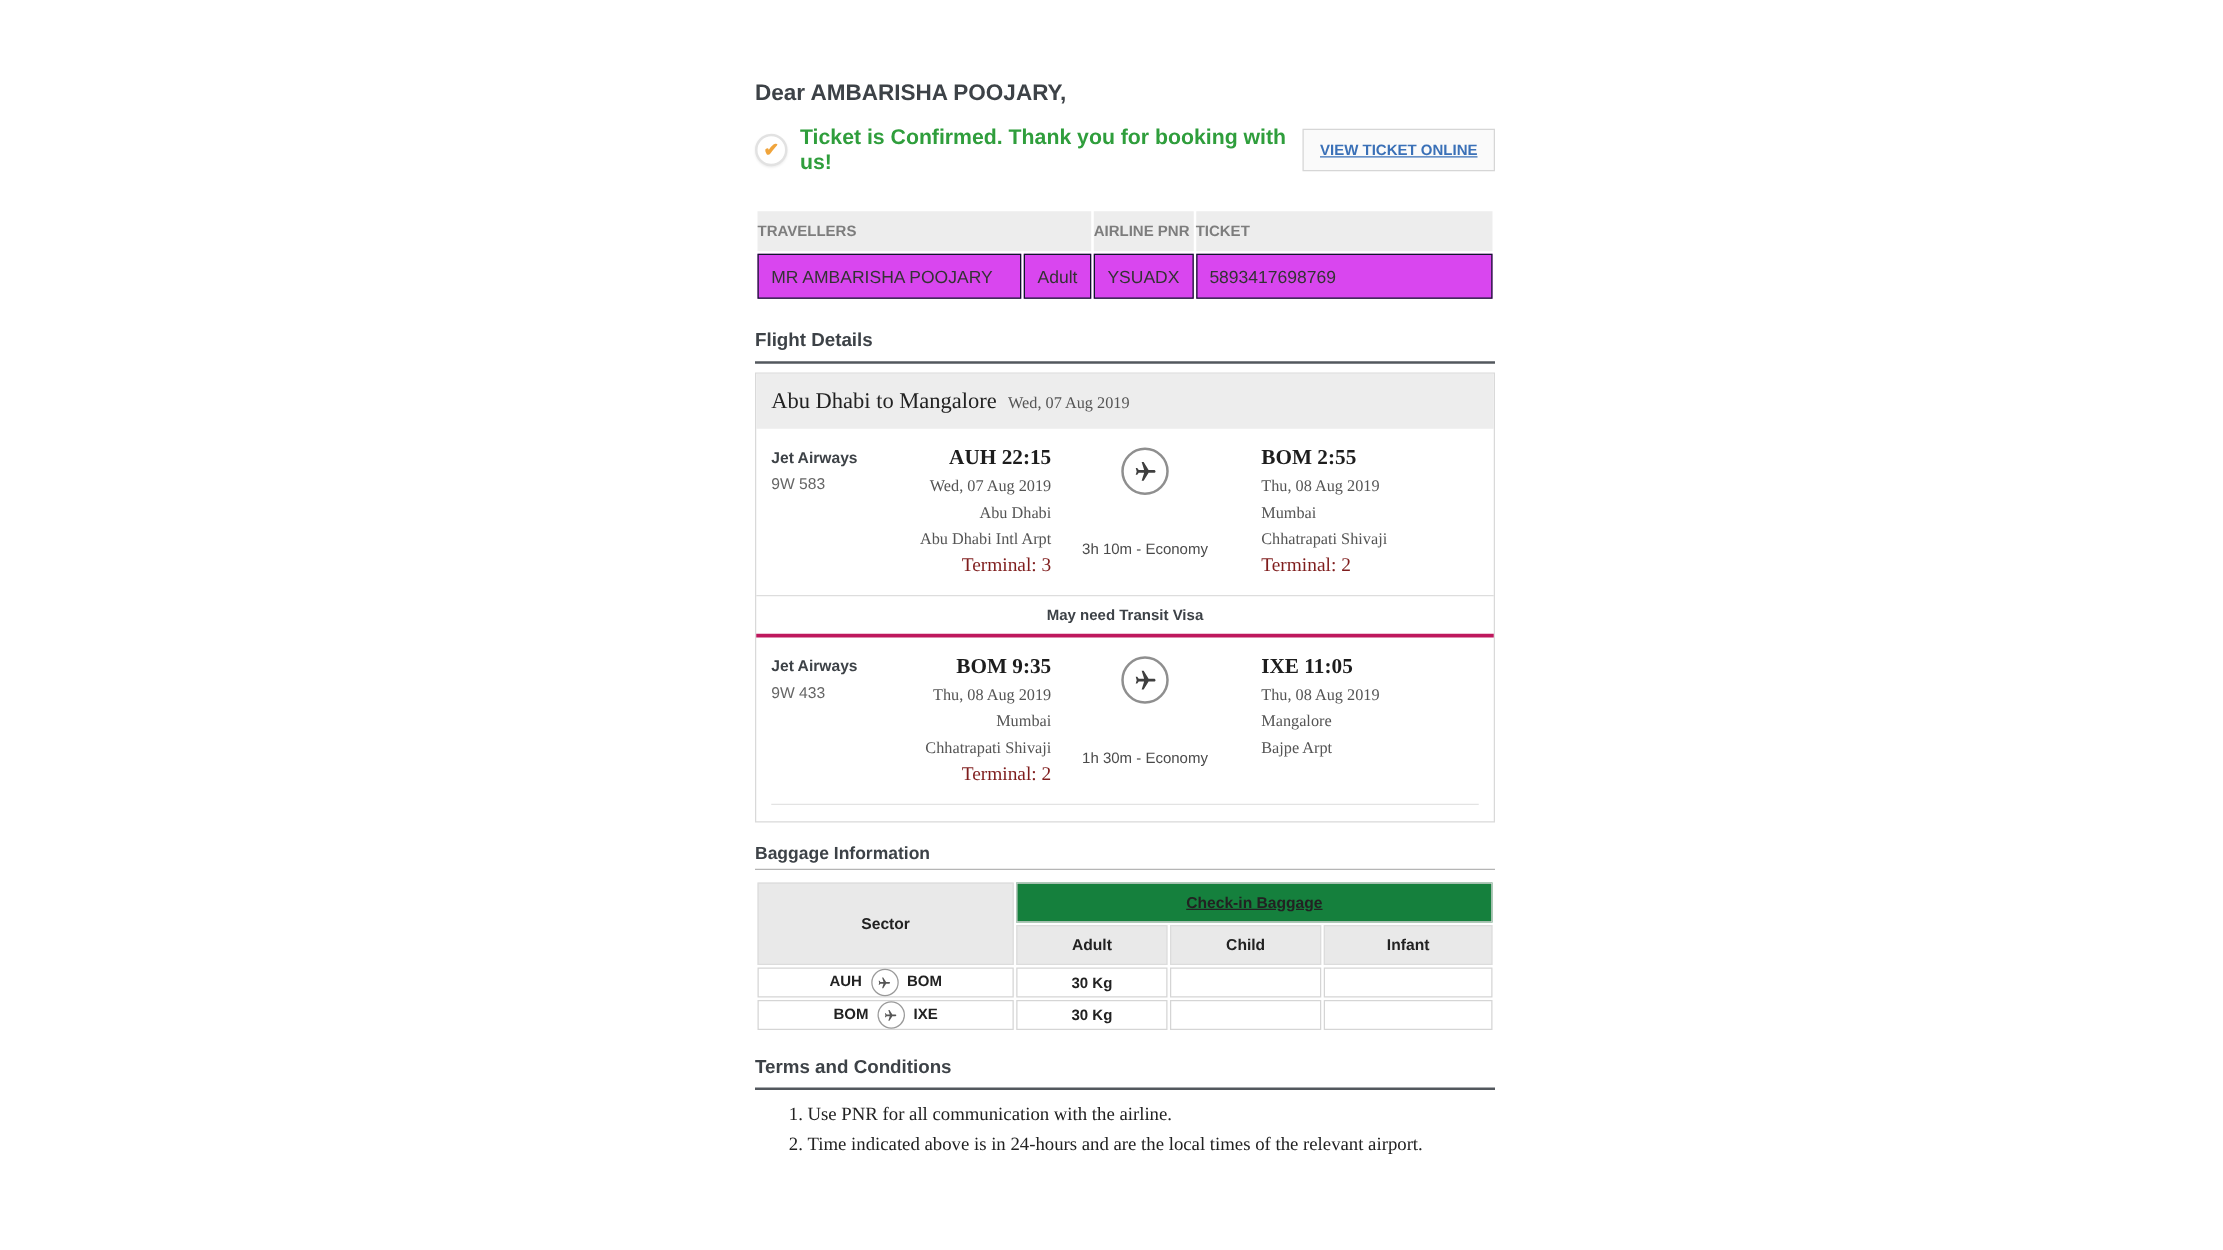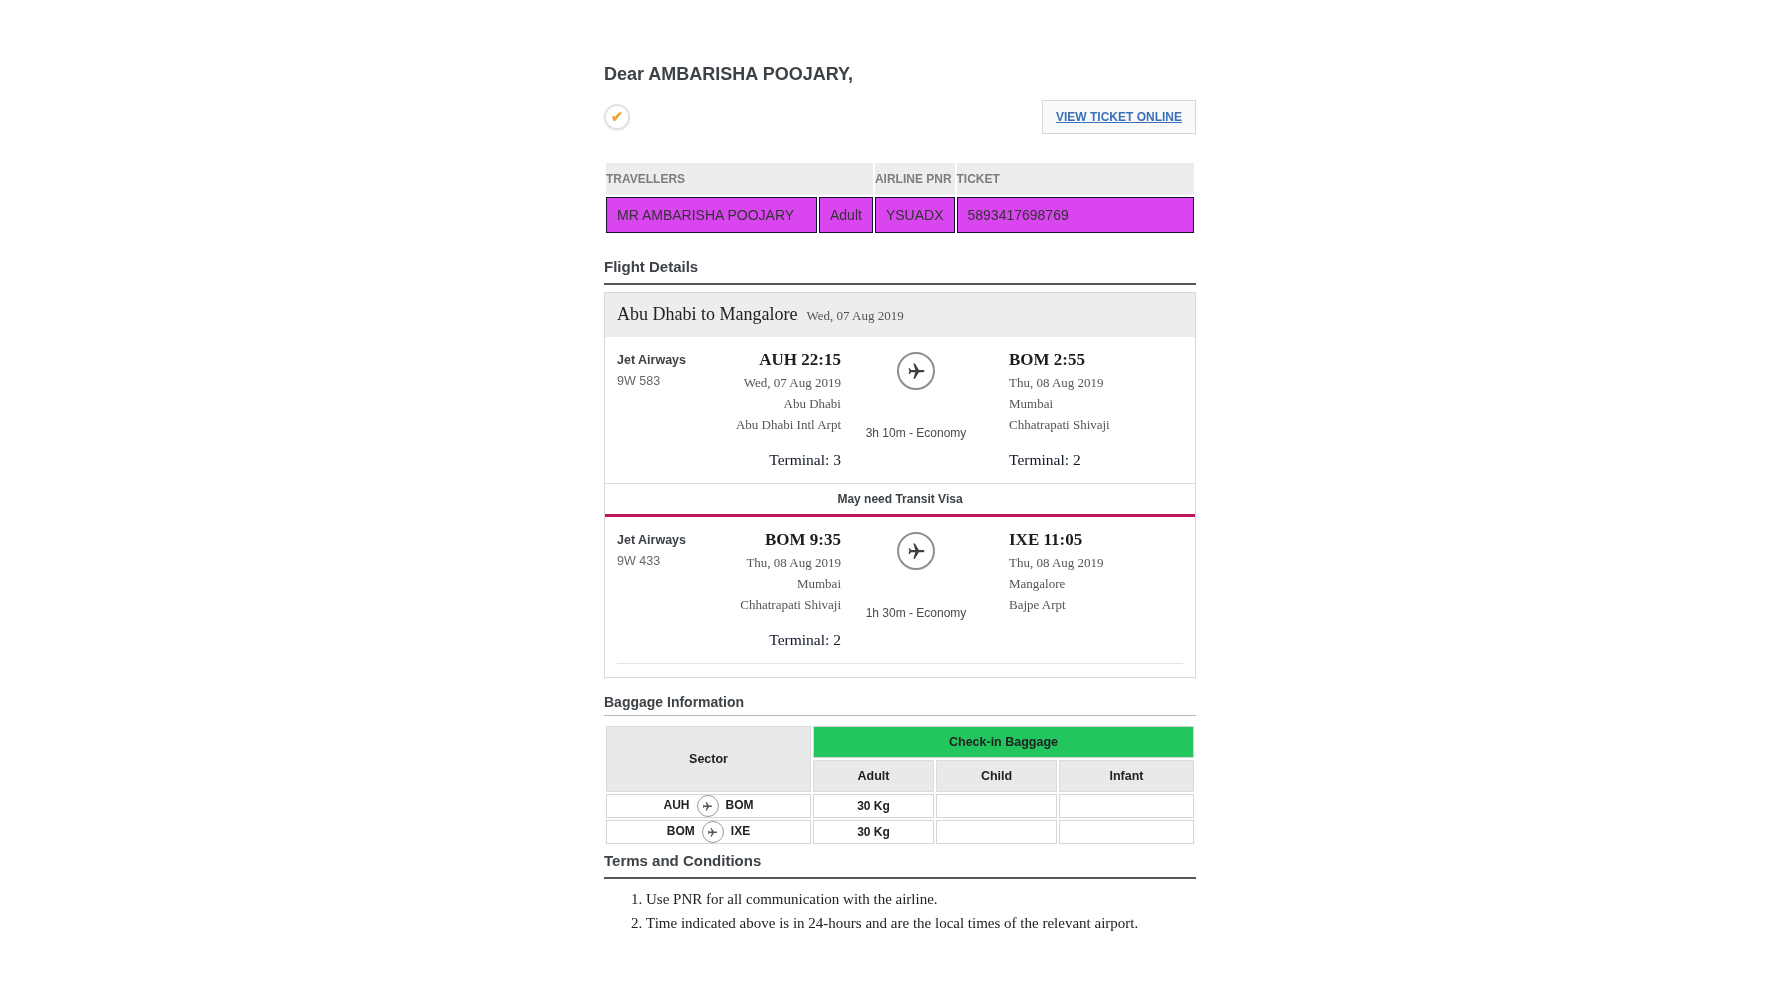--- a/index.html
+++ b/index.html
@@ -38,56 +38,56 @@
   }
   .trav-table td.center { text-align: center; }
 
   
   .section-title { font-size: 15px; font-weight: bold; color: #3d4247; }
   .section-title.small { font-size: 14px; }
   .rule-dark  { border: none; border-top: 2px solid #53585e; margin-top: 8px; }
   .rule-light { border: none; border-top: 1px solid #b5b5b5; margin-top: 5px; }
   .mt-flight  { margin-top: 23px; }
   .mt-baggage { margin-top: 16px; }
-  .mt-terms   { margin-top: 6px; }
+  .mt-terms   { margin-top: 19px; }
 
   
   .panel { margin-top: 7px; border: 1px solid #d9d9d9; background: #fff; }
   .panel-header { background: #ededed; padding: 11px 12px 12px; font-family: Liberation Serif, serif; }
   .route-title { font-size: 18px; color: #222; }
   .route-date  { font-size: 13px; color: #555; margin-left: 5px; }
 
   .segment { display: flex; padding: 13px 12px 14px; justify-content: flex-end; }
   .seg-airline { flex: 0 0 110px; font-size: 12.5px; padding-top: 3px; }
   .airline-name { font-weight: bold; color: #3d4247; }
   .flight-no { color: #666; margin-top: 7px; }
   .seg-dep { flex: 0 0 114px; text-align: right; }
   .seg-arr { flex: 1; padding-left: 18px; text-align: left; }
   .time { font-family: "Liberation Serif", serif; font-size: 17px; font-weight: bold; color: #1d1d1d; }
   .detail { font-family: "Liberation Serif", serif; font-size: 13px; color: #555; margin-top: 5px; }
-  .terminal { font-family: "Liberation Serif", serif; font-size: 15.5px; color: #0f172a; margin-top: 18px; min-height: 1px; }
+  .terminal { font-family: "Liberation Serif", serif; font-size: 15.5px; color: #7f1d1d; margin-top: 5px; min-height: 1px; }
   .seg-mid { flex: 0 0 150px; display: flex; flex-direction: column; align-items: center; padding-top: 2px; gap: 27px; }
   .plane-circle {
     width: 38px; height: 38px; border: 2px solid #8f8f8f; border-radius: 50%;
     display: flex; align-items: center; justify-content: center;
   }
   .plane-circle svg { width: 19px; height: 19px; fill: #3f3f3f; transform: rotate(90deg); }
   .duration { margin-top: 9px; font-size: 12px; color: #4a4a4a; }
 
   .transit {
     border-top: 1px solid #ddd; border-bottom: 3px solid #be185d;
     text-align: center; padding: 8px 0; font-size: 12px; font-weight: bold; color: #3d4247;
   }
   .panel-bottom { margin: 0 12px; border-top: 1px solid #e3e3e3; height: 14px; }
 
   
   .bag-table { margin-top: 8px; width: 100%; border-collapse: separate; border-spacing: 2px; }
   .bag-table th { font-size: 12.5px; font-weight: bold; color: #222; text-align: center; padding: 8px; }
   .sector-h { background: #e9e9e9; border: 1px solid #dcdcdc; width: 205px; }
-  .checkin-h { background: #22c55e; border: 1px solid #d5d5d5; }
+  .checkin-h { background: #15803d; border: 1px solid #d5d5d5; text-decoration: underline; }
   .sub-h { background: #e9e9e9; border: 1px solid #dcdcdc; }
   .bag-table td {
     background: #fff; border: 1px solid #d5d5d5; height: 22px;
     text-align: center; font-size: 12px; font-weight: bold; color: #222; vertical-align: middle;
   }
   .mini-plane {
     width: 22px; height: 22px; border: 1px solid #9a9a9a; border-radius: 50%;
     display: inline-flex; align-items: center; justify-content: center;
     margin: 0 7px; vertical-align: middle; background: #fff;
   }
@@ -99,20 +99,21 @@
 </style>
 </head>
 <body>
 
 <div class="page">
 
   <div class="greeting">Dear AMBARISHA POOJARY,</div>
 
   <div class="confirm-row">
     <span class="check-circle">✔</span>
+    <span class="confirm-text">Ticket is Confirmed. Thank you for booking with us!</span>
     <a class="view-ticket">VIEW TICKET ONLINE</a>
   </div>
 
   <table class="trav-table">
     <colgroup>
         <col style="width:211px">
         <col style="width:45px">
         <col style="width:74px">
         <col>
       </colgroup>

